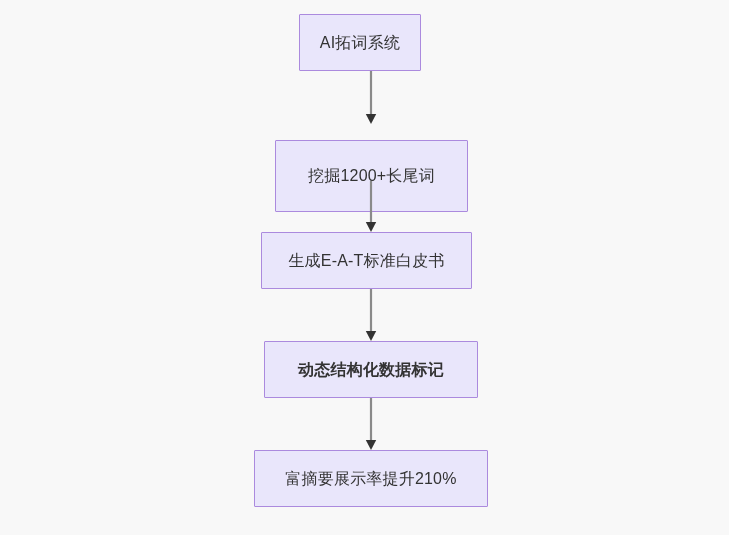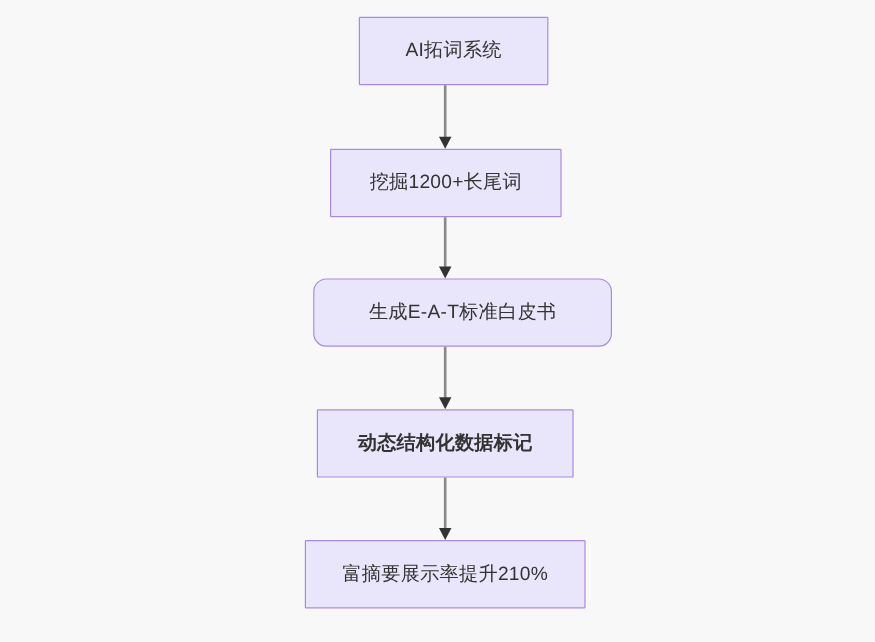--- a/index.html
+++ b/index.html
@@ -44,43 +44,43 @@
   .connector svg {
     display: block;
     overflow: visible;
   }
 </style>
 </head>
 <body>
 
 <div id="flow-canvas">
 
-  <div class="node" style="left:299px; top:14px; width:158px; height:57px;">
+  <div class="node" style="left:299px; top:14px; width:122px; height:57px;">
     <span class="node-label">AI拓词系统</span>
   </div>
 
   <div class="connector" style="left:363px; top:71px; width:16px; height:53px;">
     <svg width="16" height="53" viewBox="0 0 16 53">
       <line x1="8" y1="0" x2="8" y2="45" stroke="#8a8a8a" stroke-width="2.2"></line>
       <polygon points="8,53 2.8,43 13.2,43" fill="#333333"></polygon>
     </svg>
   </div>
 
-  <div class="node" style="left:275px; top:124px; width:193px; height:57px;">
+  <div class="node" style="left:275px; top:140px; width:193px; height:72px;">
     <span class="node-label">挖掘1200+长尾词</span>
   </div>
 
   <div class="connector" style="left:363px; top:181px; width:16px; height:51px;">
     <svg width="16" height="51" viewBox="0 0 16 51">
       <line x1="8" y1="0" x2="8" y2="43" stroke="#8a8a8a" stroke-width="2.2"></line>
       <polygon points="8,51 2.8,41 13.2,41" fill="#333333"></polygon>
     </svg>
   </div>
 
-  <div class="node" style="left:261px; top:232px; width:249px; height:57px;border-radius:11px;">
+  <div class="node" style="left:261px; top:232px; width:211px; height:57px;">
     <span class="node-label">生成E-A-T标准白皮书</span>
   </div>
 
   <div class="connector" style="left:363px; top:289px; width:16px; height:52px;">
     <svg width="16" height="52" viewBox="0 0 16 52">
       <line x1="8" y1="0" x2="8" y2="44" stroke="#8a8a8a" stroke-width="2.2"></line>
       <polygon points="8,52 2.8,42 13.2,42" fill="#333333"></polygon>
     </svg>
   </div>
 

